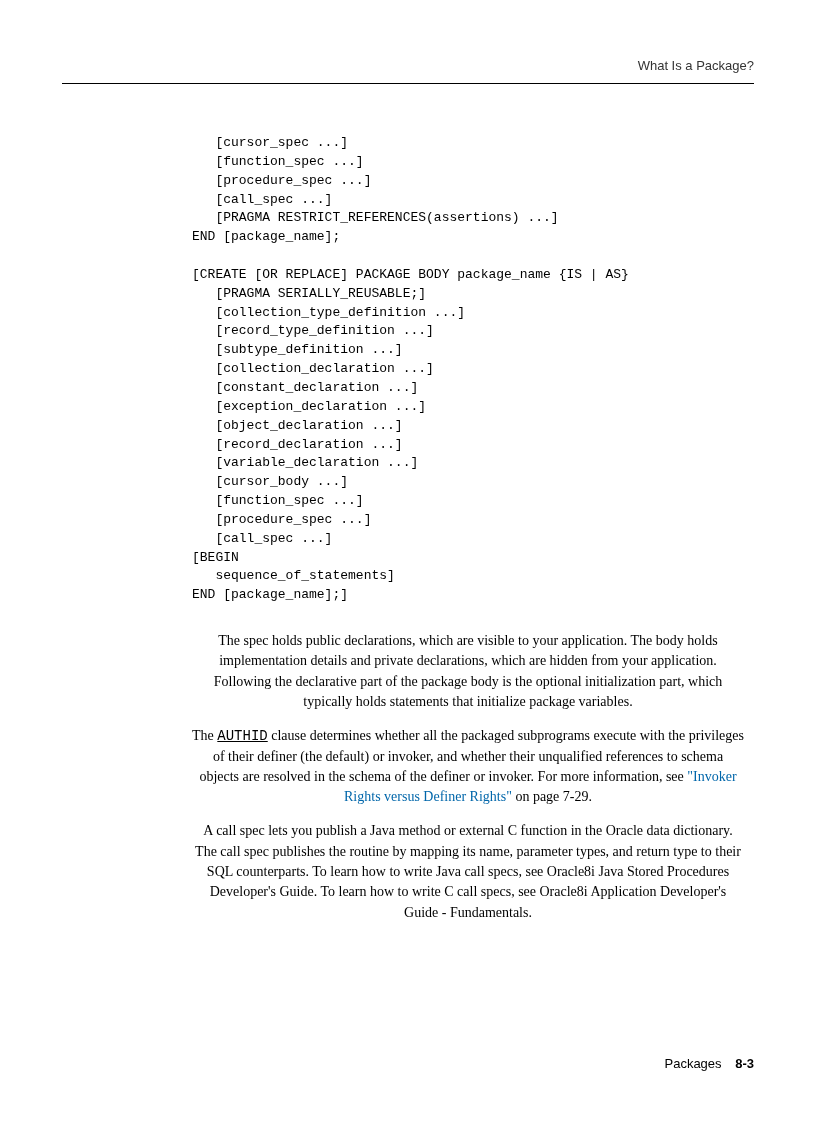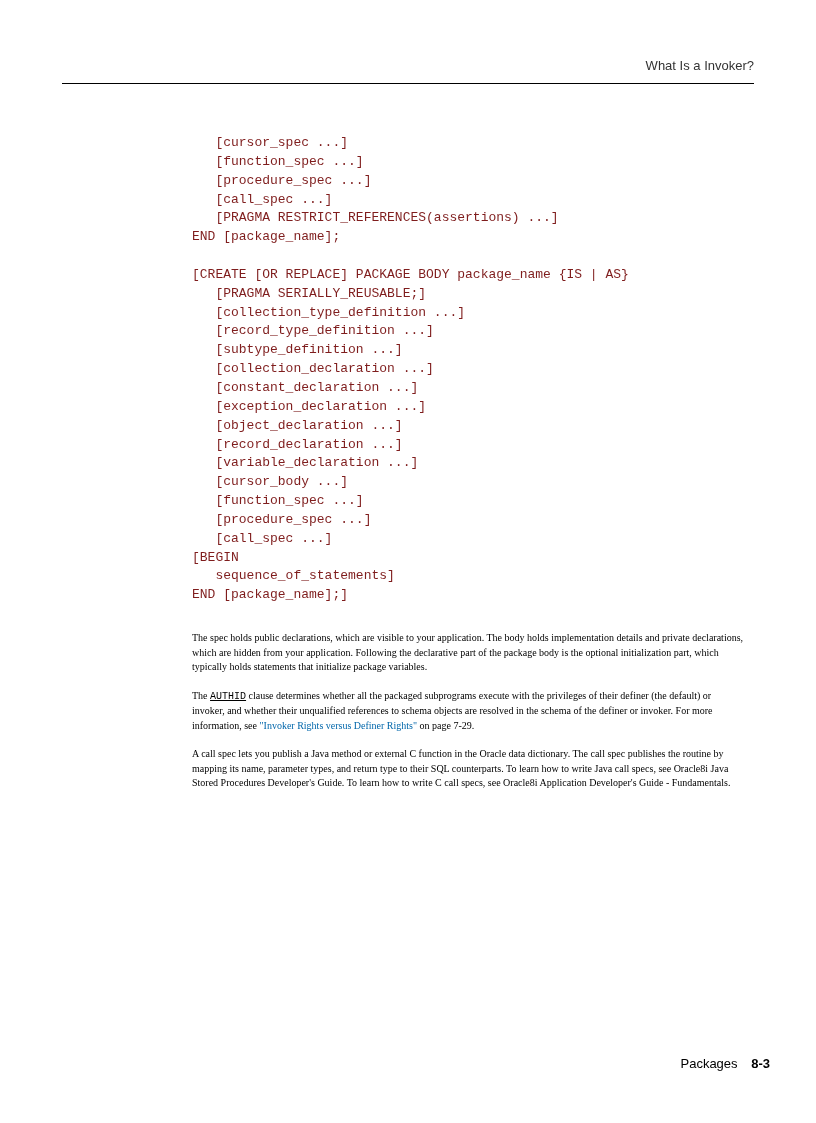--- a/index.html
+++ b/index.html
@@ -24,58 +24,58 @@
     }
     .content {
       margin-left: 130px;
       margin-right: 10px;
     }
     .code-block {
       font-family: 'Courier New', Courier, monospace;
       font-size: 13px;
       line-height: 1.45;
       white-space: pre;
-      color: #7f1d1d;
+      color: #000000;
       margin-bottom: 26px;
     }
     .para {
-      font-size: 10px;
+      font-size: 14px;
       line-height: 1.45;
       color: #000;
       margin-bottom: 14px;
-      text-align: left;
+      text-align: center;
     }
     .inline-code {
       font-family: 'Courier New', Courier, monospace;
       text-decoration: underline;
     }
     .link {
       color: #0066aa;
     }
     .footer {
       position: absolute;
       bottom: 52px;
-      right: 46px;
+      right: 62px;
       font-family: Arial, Helvetica, sans-serif;
       font-size: 13px;
     }
     .footer .chap {
       font-weight: normal;
     }
     .footer .pagenum {
       font-weight: bold;
       margin-left: 10px;
     }
   </style>
 </head>
 <body>
 
 <div class="page">
   <div class="header">
-    <span>What Is a Invoker?</span>
+    <span>What Is a Package?</span>
   </div>
 
   <div class="content">
     <div class="code-block">   [cursor_spec ...]
    [function_spec ...]
    [procedure_spec ...]
    [call_spec ...]
    [PRAGMA RESTRICT_REFERENCES(assertions) ...]
 END [package_name];
 

